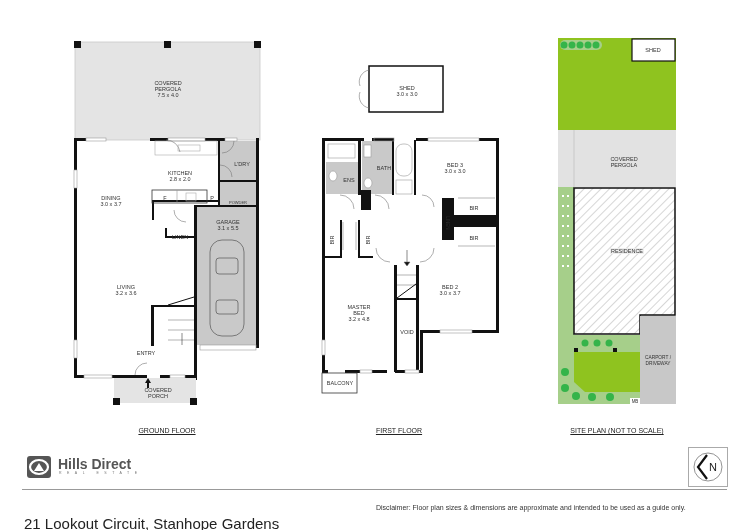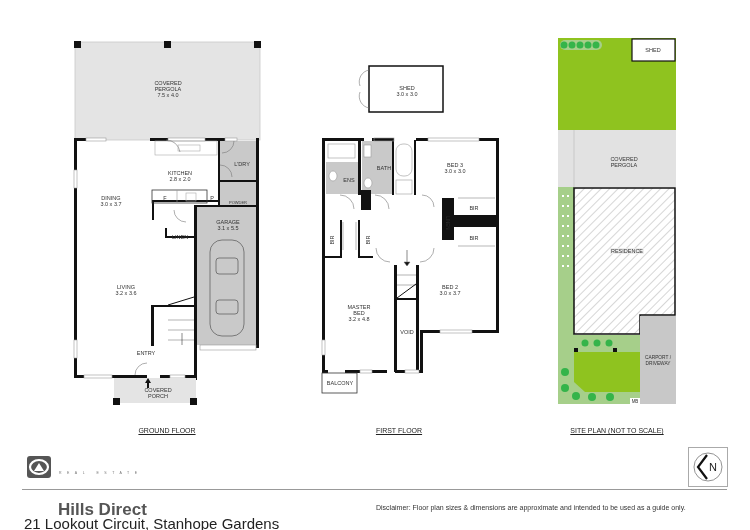--- a/index.html
+++ b/index.html
@@ -268,21 +268,21 @@
   <div class="lbl" style="left:95px;top:399px;font-size:4.5px;">MB</div>
   <div class="caption" style="left:77px;top:427px;">SITE PLAN (NOT TO SCALE)</div>
 </div>
 
 <div class="abs" style="left:27px;top:456px;width:120px;height:22px;">
   <svg width="24" height="22" viewBox="0 0 24 22" style="position:absolute;left:0;top:0;">
     <rect x="0" y="0" width="24" height="22" rx="3" fill="#555"></rect>
     <ellipse cx="12" cy="11" rx="9" ry="7" fill="none" stroke="#fff" stroke-width="2.2"></ellipse>
     <polygon points="12,7 17,15 7,15" fill="#fff"></polygon>
   </svg>
-  <div style="position:absolute;left:31px;top:0;font-size:17px;font-weight:bold;color:#555;white-space:nowrap;margin-top:44px;">Hills Direct</div>
+  <div style="position:absolute;left:31px;top:0;font-size:14px;font-weight:bold;color:#555;white-space:nowrap;">Hills Direct</div>
   <div style="position:absolute;left:32px;top:15px;font-size:3.5px;letter-spacing:5.5px;color:#777;white-space:nowrap;">REAL ESTATE</div>
 </div>
 
 <div class="abs" style="left:688px;top:447px;width:38px;height:38px;border:1px solid #aaa;background:#fff;">
   <svg width="38" height="38" viewBox="0 0 38 38">
     <circle cx="19" cy="19" r="14" fill="none" stroke="#777" stroke-width="0.8"></circle>
     <polyline points="18,7 9,19 18,31" fill="none" stroke="#111" stroke-width="2.2"></polyline>
   </svg>
   <div style="position:absolute;left:20px;top:13px;font-size:11px;color:#222;">N</div>
 </div>

